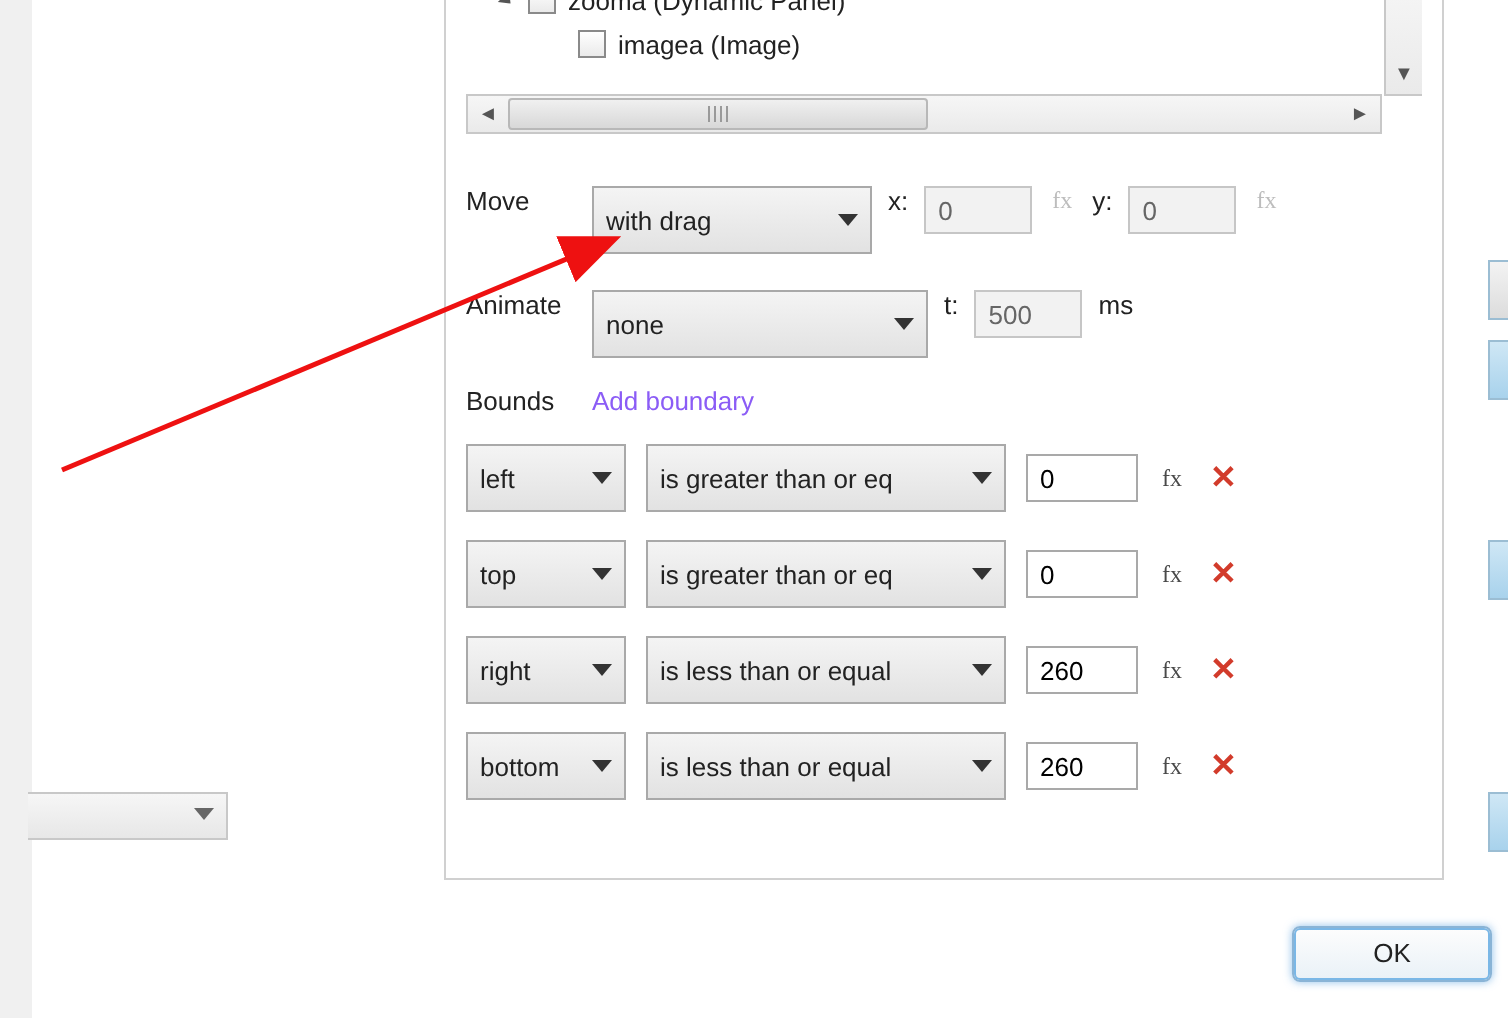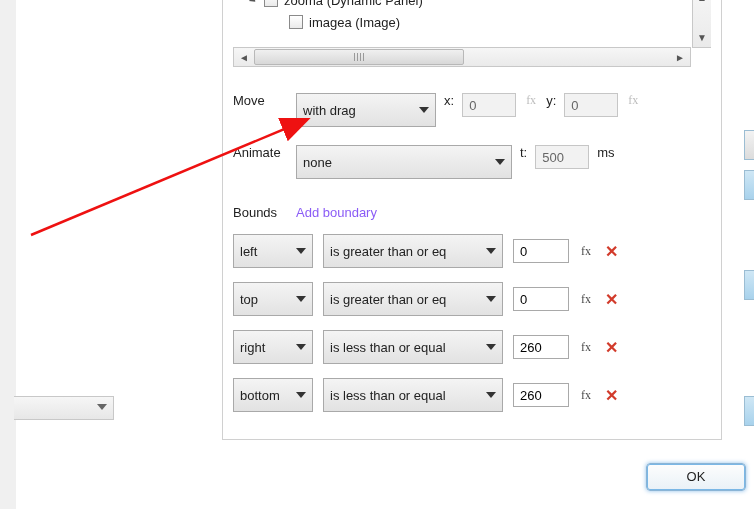--- a/index.html
+++ b/index.html
@@ -252,30 +252,30 @@
       <span class="lbl-sm">x:</span>
       <input class="txt ro" style="width: 54px;" readonly="" value="0">
       <span class="fx">fx</span>
       <span class="lbl-sm">y:</span>
       <input class="txt ro" style="width: 54px;" readonly="" value="0">
       <span class="fx">fx</span>
     </div>
 
     <div class="row">
       <span class="lbl">Animate</span>
-      <span class="dd" style="width:216px">
+      <span class="dd" style="width:168px">
         <span>none</span>
         <span class="caret"></span>
       </span>
       <span class="lbl-sm">t:</span>
       <input class="txt ro" style="width: 54px;" readonly="" value="500">
       <span class="lbl-sm">ms</span>
     </div>
 
-    <div class="row" style="margin-top:26px;">
+    <div class="row" style="margin-top:14px;">
       <span class="lbl">Bounds</span>
       <span class="link">Add boundary</span>
     </div>
 
     <div class="bounds-row">
       <span class="dd small">
         <span>left</span>
         <span class="caret"></span>
       </span>
       <span class="dd cond">

